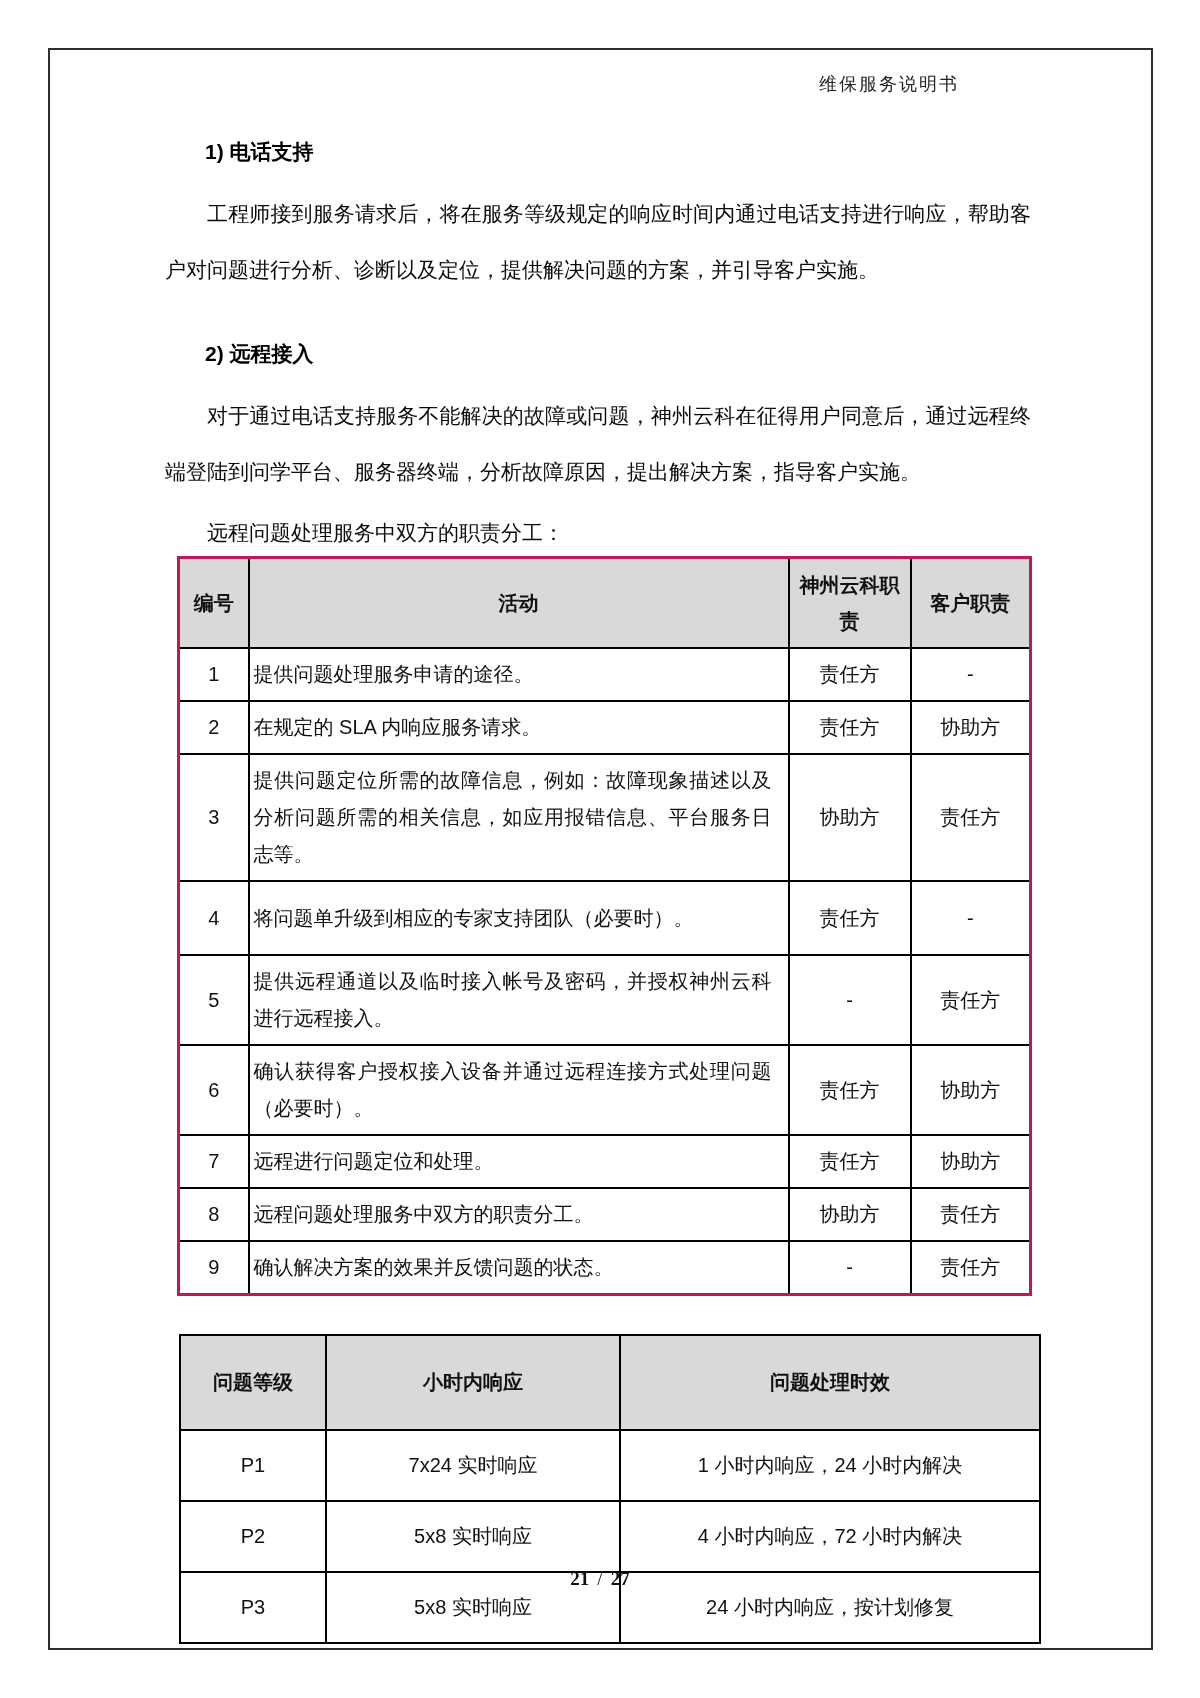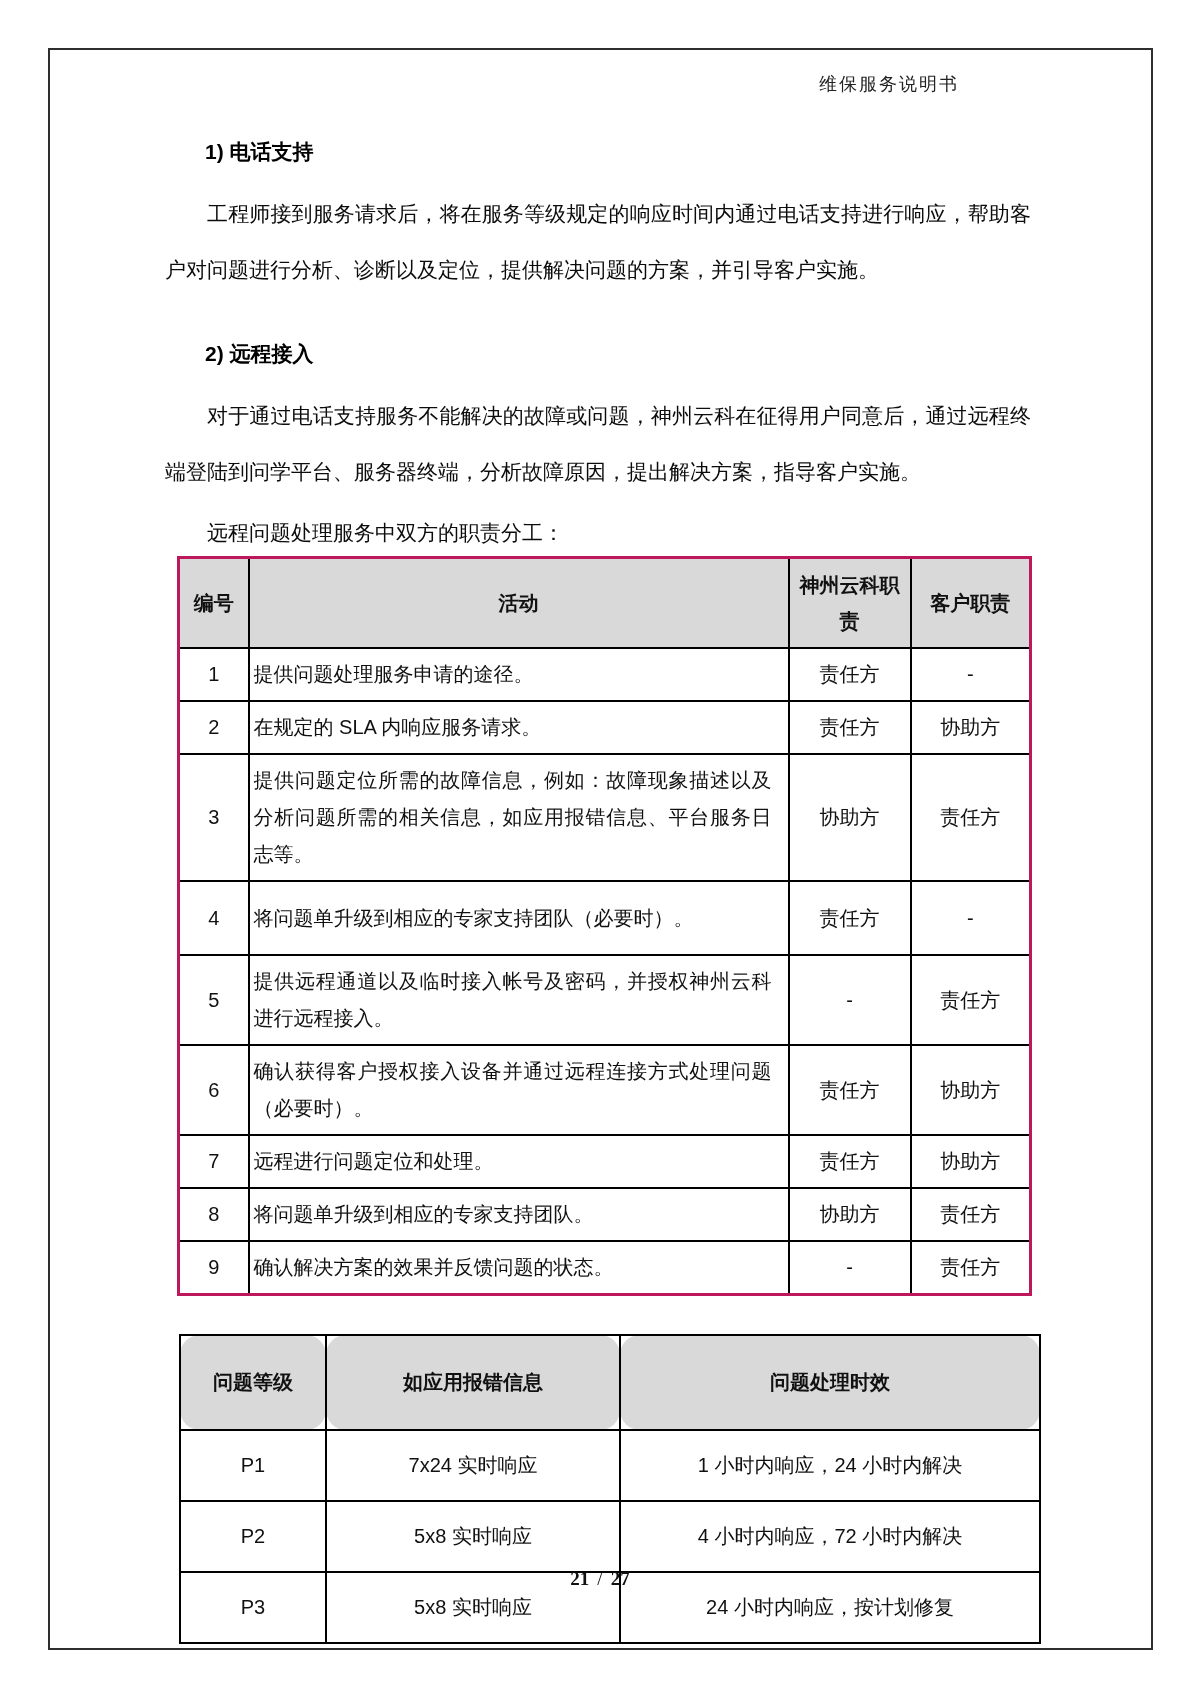--- a/index.html
+++ b/index.html
@@ -96,21 +96,20 @@
   .sla-table th, .sla-table td {
     border: 2px solid #000;
     font-size: 20px;
     text-align: center;
     vertical-align: middle;
   }
   .sla-table th {
     background: #d9d9d9;
     font-weight: bold;
     padding: 33px 6px;
-    border-radius: 20px;
   }
   .sla-table td {
     padding: 21px 8px;
     margin-left: 39px;
   }
   .footer {
     position: absolute;
     left: 0; top: 1568px;
     width: 1200px;
     text-align: center;
@@ -191,21 +190,21 @@
         <td>协助方</td>
       </tr>
       <tr>
         <td>7</td>
         <td class="activity">远程进行问题定位和处理。</td>
         <td>责任方</td>
         <td>协助方</td>
       </tr>
       <tr>
         <td>8</td>
-        <td class="activity">将问题单升级到相应的专家支持团队。</td>
+        <td class="activity">远程问题处理服务中双方的职责分工。</td>
         <td>协助方</td>
         <td>责任方</td>
       </tr>
       <tr>
         <td>9</td>
         <td class="activity">确认解决方案的效果并反馈问题的状态。</td>
         <td>-</td>
         <td>责任方</td>
       </tr>
     </tbody>
@@ -214,21 +213,21 @@
 
   <table class="sla-table">
     <colgroup>
       <col style="width:146px">
         <col style="width:294px">
         <col style="width:420px">
     </colgroup>
     <thead>
       <tr>
         <th>问题等级</th>
-        <th>如应用报错信息</th>
+        <th>小时内响应</th>
         <th>问题处理时效</th>
       </tr>
     </thead>
     <tbody>
       <tr>
         <td>P1</td>
         <td>7x24 实时响应</td>
         <td>1 小时内响应，24 小时内解决</td>
       </tr>
       <tr>

